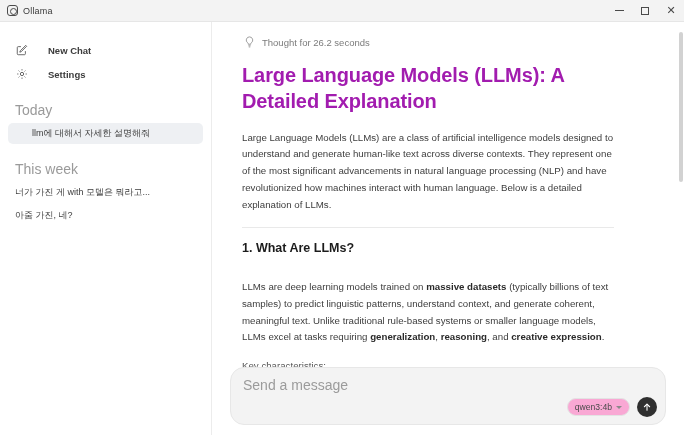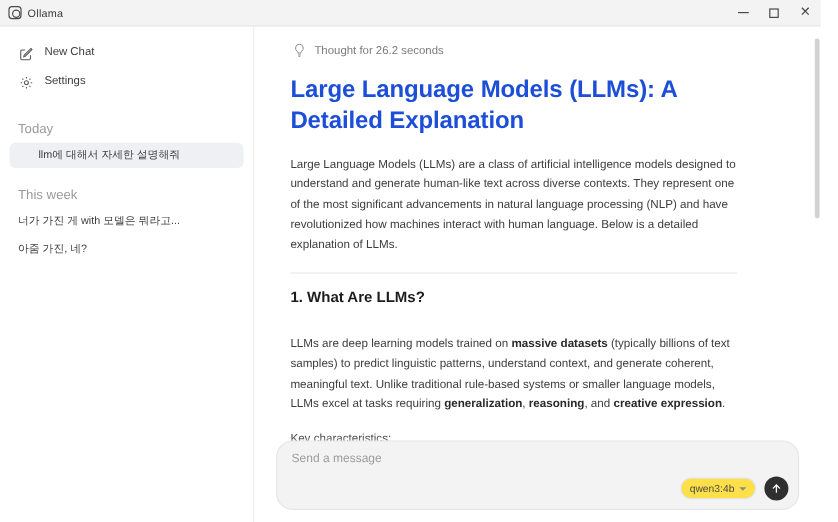--- a/index.html
+++ b/index.html
@@ -70,39 +70,40 @@
   .sidebar {
     width: 212px;
     flex: 0 0 212px;
     background: #ffffff;
     border-right: 1px solid #ececec;
     display: flex; flex-direction: column;
     padding-top: 16px;
     font-size: 9.5px;
   }
   .side-action {
-    display: flex; align-items: flex-start; gap: 9px;
+    display: flex; align-items: center; gap: 20px;
     height: 24px;
     margin: 0 8px;
     padding: 0 7px;
     border-radius: 5px;
     color: #3c3c3c;
     cursor: default;
+    font-weight: bold;
   }
   .side-icon {
     width: 13px; height: 13px;
     display: flex; align-items: center; justify-content: center;
     color: #5a5a5a;
     flex: 0 0 13px;
   }
   .side-icon svg { display: block; }
   .side-label { font-size: 9.5px; color: #3c3c3c; }
 
   .side-group-title {
-    font-size: 11px;
+    font-size: 14px;
     color: #9a9a9a;
     padding: 0 15px;
     margin-top: 16px;
     margin-bottom: 4px;
   }
   .chat-item {
     height: 21px;
     margin: 1px 8px;
     padding: 0 7px;
     border-radius: 5px;
@@ -140,21 +141,21 @@
     font-size: 9.5px;
     margin-bottom: 14px;
     padding-left: 2px;
   }
   .bulb-icon { width: 11px; height: 12px; color: #8a8a8a; display:block; }
 
   h1.doc-title {
     font-size: 20px;
     line-height: 1.32;
     font-weight: 700;
-    color: #1d4ed8;
+    color: #a21caf;
     margin: 0 0 15px 0;
     max-width: 330px;
     letter-spacing: -.1px;
   }
   p.para {
     font-size: 9.7px;
     line-height: 1.72;
     color: #3d3d3d;
     margin: 0 0 12px 0;
     max-width: 372px;
@@ -197,30 +198,30 @@
   .composer {
     width: 100%;
     background: #f3f3f3;
     border: 1px solid #e7e7e7;
     border-radius: 14px;
     height: 58px;
     position: relative;
     padding: 9px 12px;
   }
   .composer-placeholder {
-    font-size: 10px;
+    font-size: 14px;
     color: #9b9b9b;
   }
   .composer-bottom {
     position: absolute;
     right: 8px; bottom: 7px;
     display: flex; align-items: center; gap: 7px;
   }
   .model-pill {
-    background: #fde047;
+    background: #f9a8d4;
     border: 1px solid #e3e3e3;
     border-radius: 11px;
     height: 18px;
     padding: 0 7px;
     display: flex; align-items: center; gap: 4px;
     font-size: 8.6px;
     color: #4a4a4a;
   }
   .caret-down {
     width: 0; height: 0;

